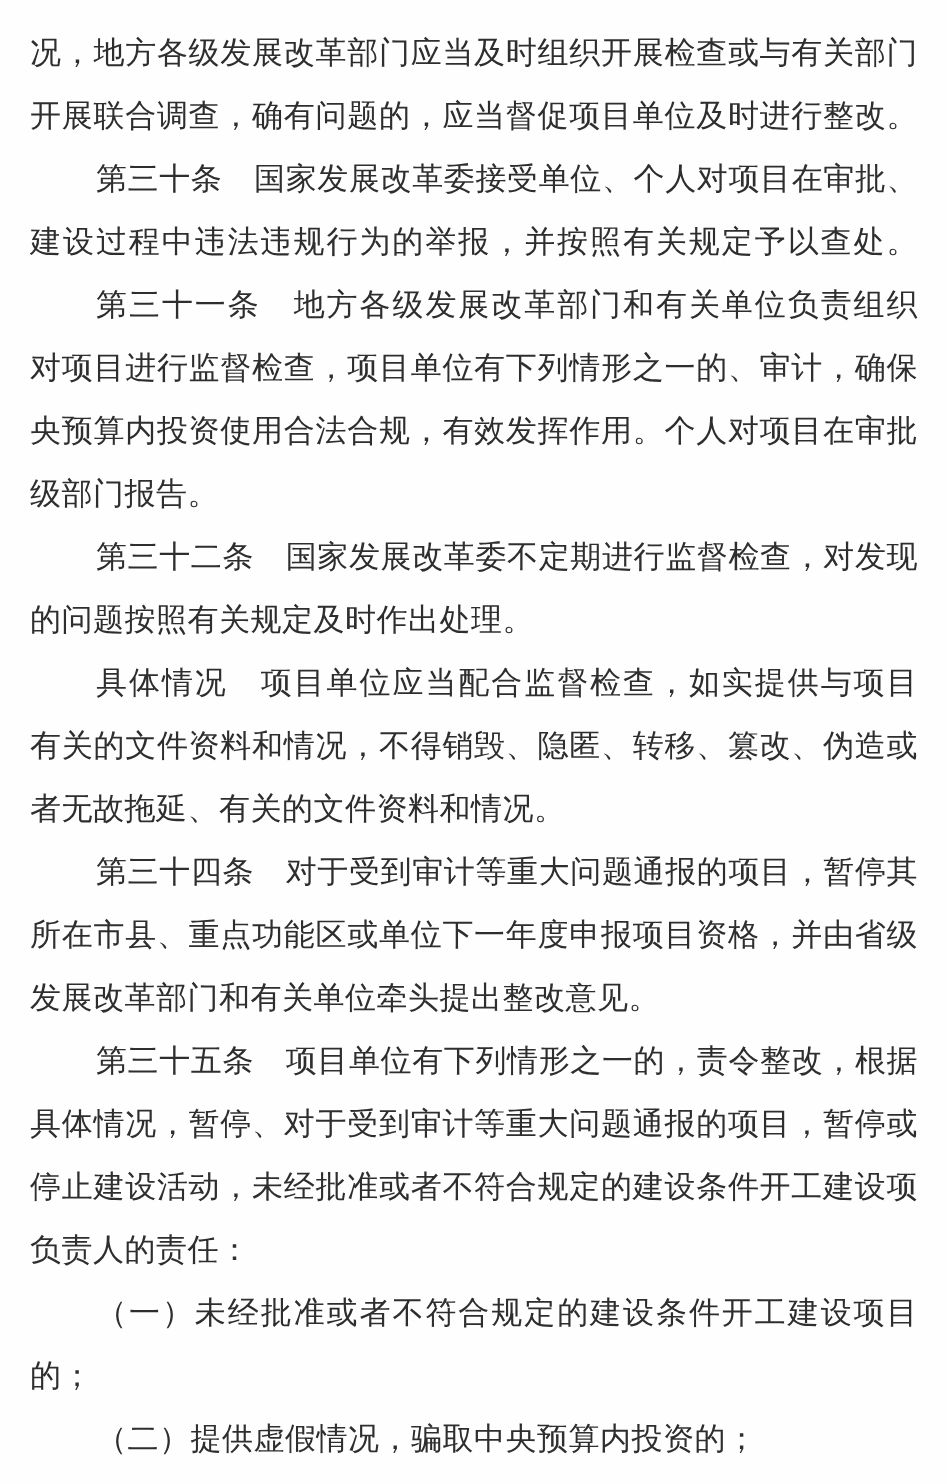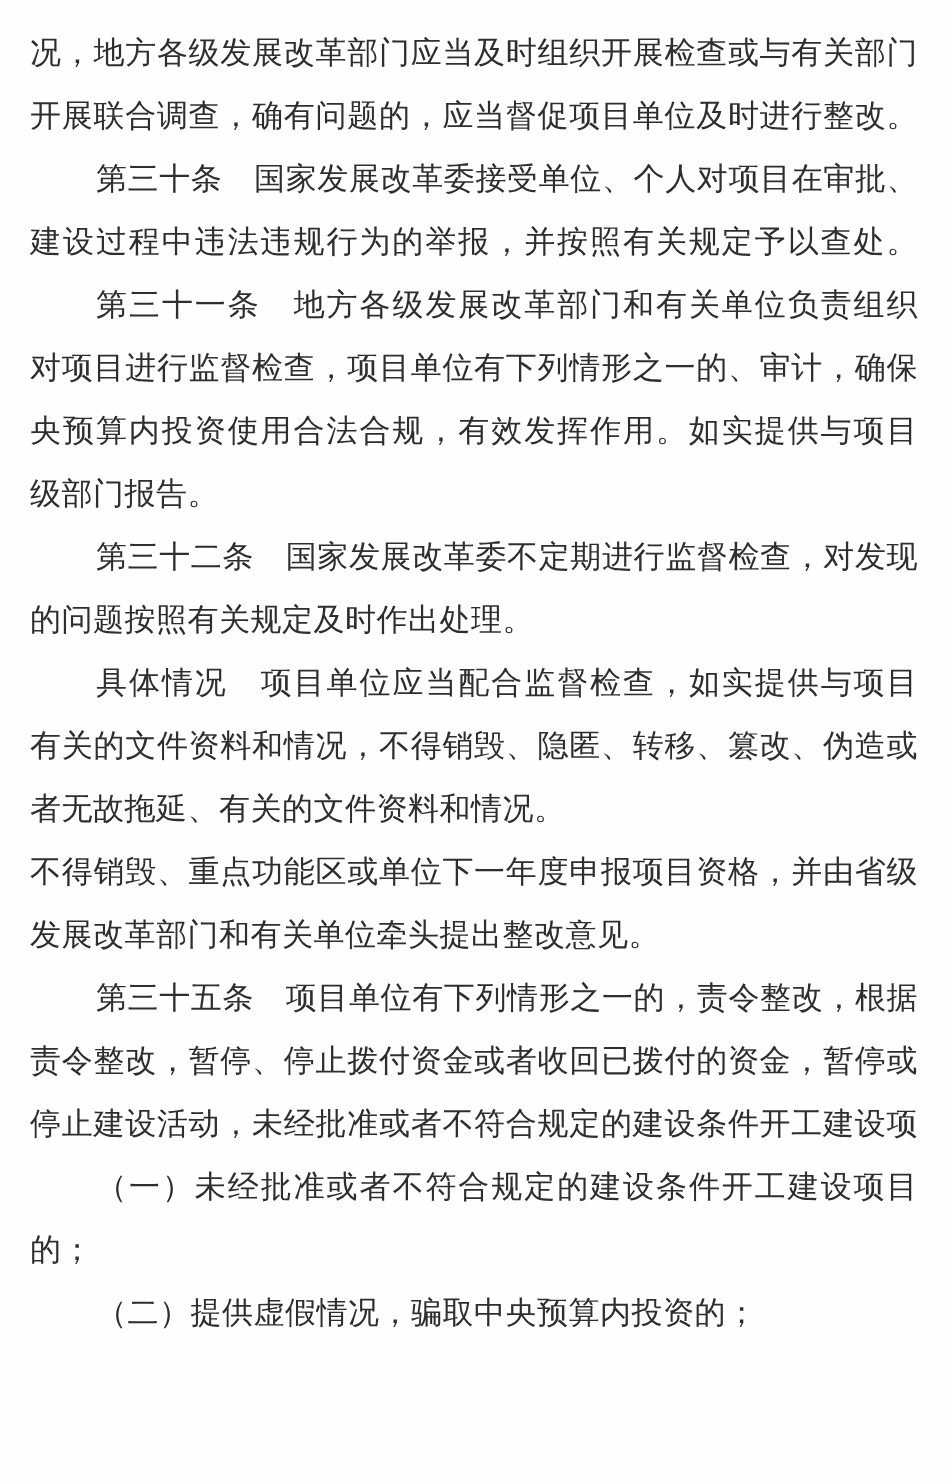--- a/index.html
+++ b/index.html
@@ -46,29 +46,31 @@
 <body>
 
 <div class="page">
   <div class="doc-body">
     <div class="line fill">况，地方各级发展改革部门应当及时组织开展检查或与有关部门</div>
     <div class="line fill">开展联合调查，确有问题的，应当督促项目单位及时进行整改。</div>
     <div class="line fill indent">第三十条　国家发展改革委接受单位、个人对项目在审批、</div>
     <div class="line fill">建设过程中违法违规行为的举报，并按照有关规定予以查处。</div>
     <div class="line fill indent">第三十一条　地方各级发展改革部门和有关单位负责组织</div>
     <div class="line fill">对项目进行监督检查，项目单位有下列情形之一的、审计，确保中</div>
-    <div class="line fill">央预算内投资使用合法合规，有效发挥作用。如实提供与项目</div>
+    <div class="line fill">央预算内投资使用合法合规，有效发挥作用。个人对项目在审批</div>
     <div class="line">级部门报告。</div>
     <div class="line fill indent">第三十二条　国家发展改革委不定期进行监督检查，对发现</div>
     <div class="line">的问题按照有关规定及时作出处理。</div>
     <div class="line fill indent">具体情况　项目单位应当配合监督检查，如实提供与项目</div>
     <div class="line fill">有关的文件资料和情况，不得销毁、隐匿、转移、篡改、伪造或</div>
     <div class="line">者无故拖延、有关的文件资料和情况。</div>
-    <div class="line fill">不得销毁、重点功能区或单位下一年度申报项目资格，并由省级</div>
+    <div class="line fill indent">第三十四条　对于受到审计等重大问题通报的项目，暂停其</div>
+    <div class="line fill">所在市县、重点功能区或单位下一年度申报项目资格，并由省级</div>
     <div class="line">发展改革部门和有关单位牵头提出整改意见。</div>
     <div class="line fill indent">第三十五条　项目单位有下列情形之一的，责令整改，根据</div>
-    <div class="line fill">责令整改，暂停、停止拨付资金或者收回已拨付的资金，暂停或</div>
+    <div class="line fill">具体情况，暂停、对于受到审计等重大问题通报的项目，暂停或</div>
     <div class="line fill">停止建设活动，未经批准或者不符合规定的建设条件开工建设项目</div>
+    <div class="line">负责人的责任：</div>
     <div class="line fill indent">（一）未经批准或者不符合规定的建设条件开工建设项目</div>
     <div class="line">的；</div>
     <div class="line indent">（二）提供虚假情况，骗取中央预算内投资的；</div>
   </div>
 </div>
 
 </body></html>

